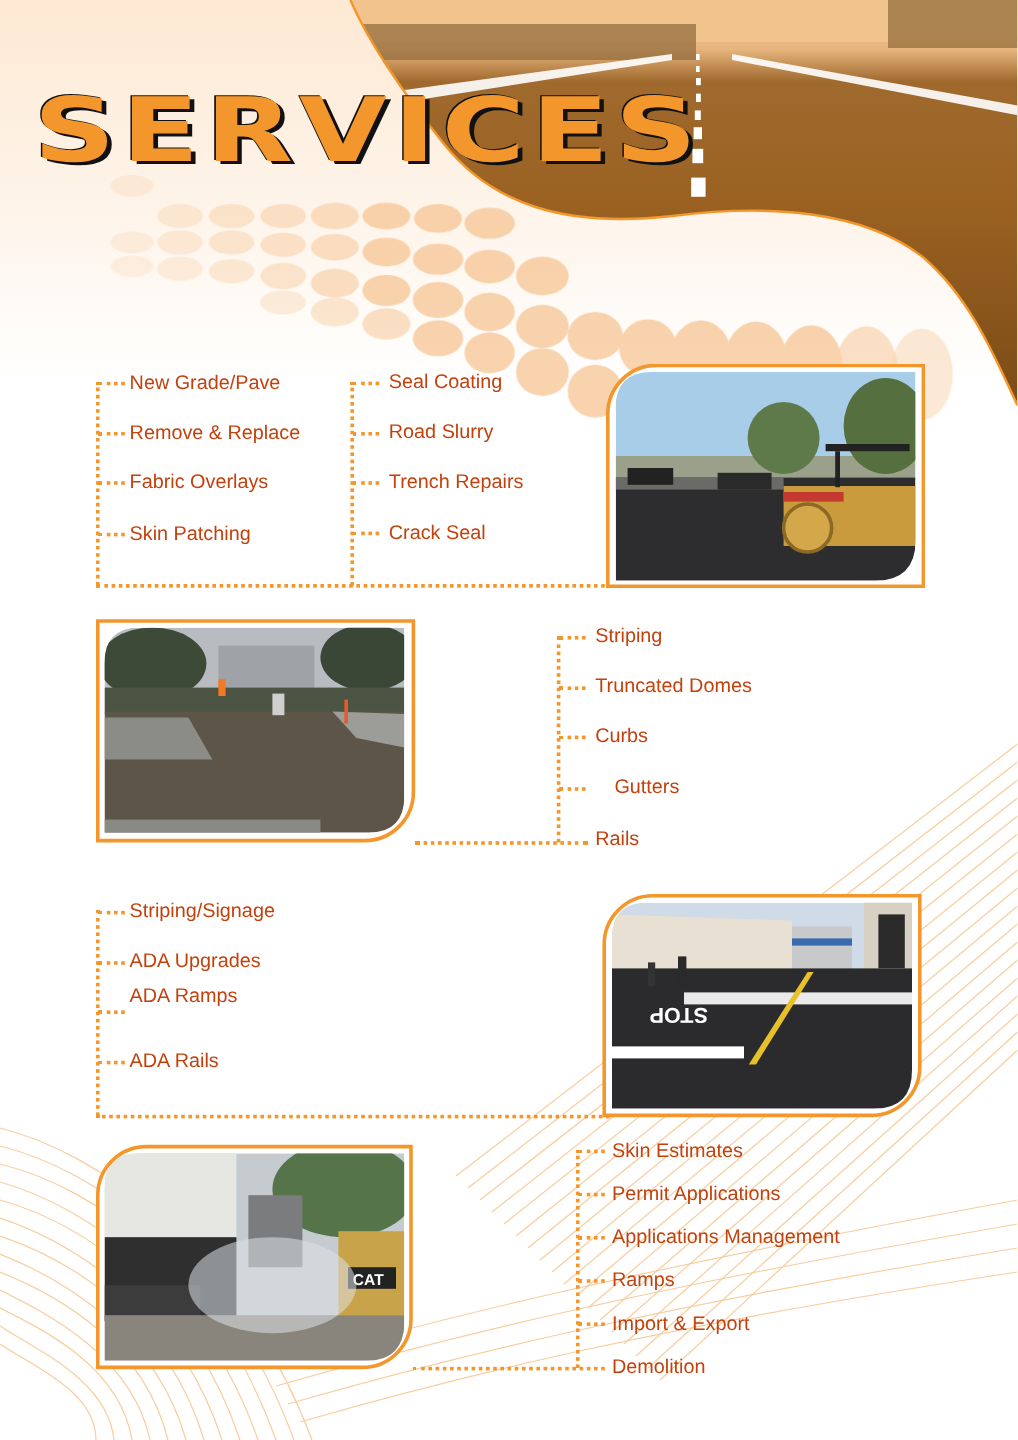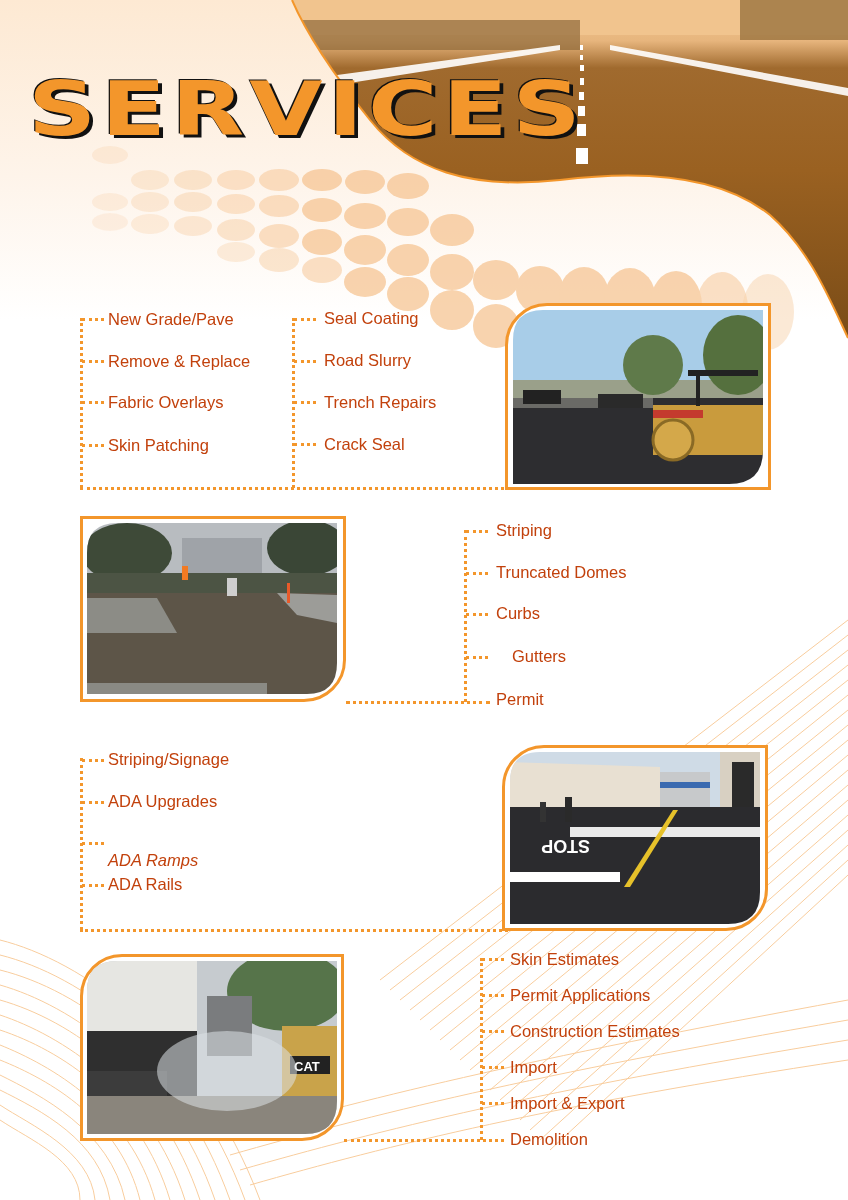--- a/index.html
+++ b/index.html
@@ -229,31 +229,31 @@
 <div class="abs dv" style="left:464px;top:530px;height:172px;"></div>
 <div class="abs dh" style="left:346px;top:701px;width:144px;"></div>
 <div class="abs dh" style="left:466px;top:530px;width:22px;"></div>
 <div class="abs dh" style="left:466px;top:572px;width:22px;"></div>
 <div class="abs dh" style="left:466px;top:613px;width:22px;"></div>
 <div class="abs dh" style="left:466px;top:656px;width:22px;"></div>
 <div class="abs svc" style="left:496px;top:522px;">Striping</div>
 <div class="abs svc" style="left:496px;top:564px;">Truncated Domes</div>
 <div class="abs svc" style="left:496px;top:605px;">Curbs</div>
 <div class="abs svc" style="left:496px;top:648px;margin-left:16px;">Gutters</div>
-<div class="abs svc" style="left:496px;top:691px;">Permit</div>
+<div class="abs svc" style="left:496px;top:691px;">Rails</div>
 
 <div class="abs dv" style="left:80px;top:758px;height:172px;"></div>
 <div class="abs dh" style="left:80px;top:929px;width:428px;"></div>
 <div class="abs dh" style="left:82px;top:759px;width:22px;"></div>
 <div class="abs dh" style="left:82px;top:801px;width:22px;"></div>
 <div class="abs dh" style="left:82px;top:842px;width:22px;"></div>
 <div class="abs dh" style="left:82px;top:884px;width:22px;"></div>
 <div class="abs svc" style="left:108px;top:751px;">Striping/Signage</div>
 <div class="abs svc" style="left:108px;top:793px;">ADA Upgrades</div>
-<div class="abs svc" style="left:108px;top:852px;font-style:italic;">ADA Ramps</div>
+<div class="abs svc" style="left:108px;top:822px;">ADA Ramps</div>
 <div class="abs svc" style="left:108px;top:876px;">ADA Rails</div>
 
 <div class="abs frame" style="left:502px;top:745px;width:266px;height:186px;border-radius:42px 0 42px 0;"></div>
 <svg class="abs" style="left:510px;top:752px;" width="250" height="172">
   <defs>
       <clipPath id="p3">
         <path d="M30,0 L250,0 L250,140 Q250,172 218,172 L0,172 L0,30 Q0,0 30,0 Z"></path>
       </clipPath>
     </defs>
   <g clip-path="url(#p3)">
@@ -297,16 +297,16 @@
 
 <div class="abs dv" style="left:480px;top:958px;height:182px;"></div>
 <div class="abs dh" style="left:344px;top:1139px;width:160px;"></div>
 <div class="abs dh" style="left:482px;top:958px;width:22px;"></div>
 <div class="abs dh" style="left:482px;top:994px;width:22px;"></div>
 <div class="abs dh" style="left:482px;top:1030px;width:22px;"></div>
 <div class="abs dh" style="left:482px;top:1066px;width:22px;"></div>
 <div class="abs dh" style="left:482px;top:1102px;width:22px;"></div>
 <div class="abs svc" style="left:510px;top:951px;">Skin Estimates</div>
 <div class="abs svc" style="left:510px;top:987px;">Permit Applications</div>
-<div class="abs svc" style="left:510px;top:1023px;">Construction Estimates</div>
-<div class="abs svc" style="left:510px;top:1059px;">Import</div>
+<div class="abs svc" style="left:510px;top:1023px;">Applications Management</div>
+<div class="abs svc" style="left:510px;top:1059px;">Ramps</div>
 <div class="abs svc" style="left:510px;top:1095px;">Import &amp; Export</div>
 <div class="abs svc" style="left:510px;top:1131px;">Demolition</div>
 
 </body></html>

